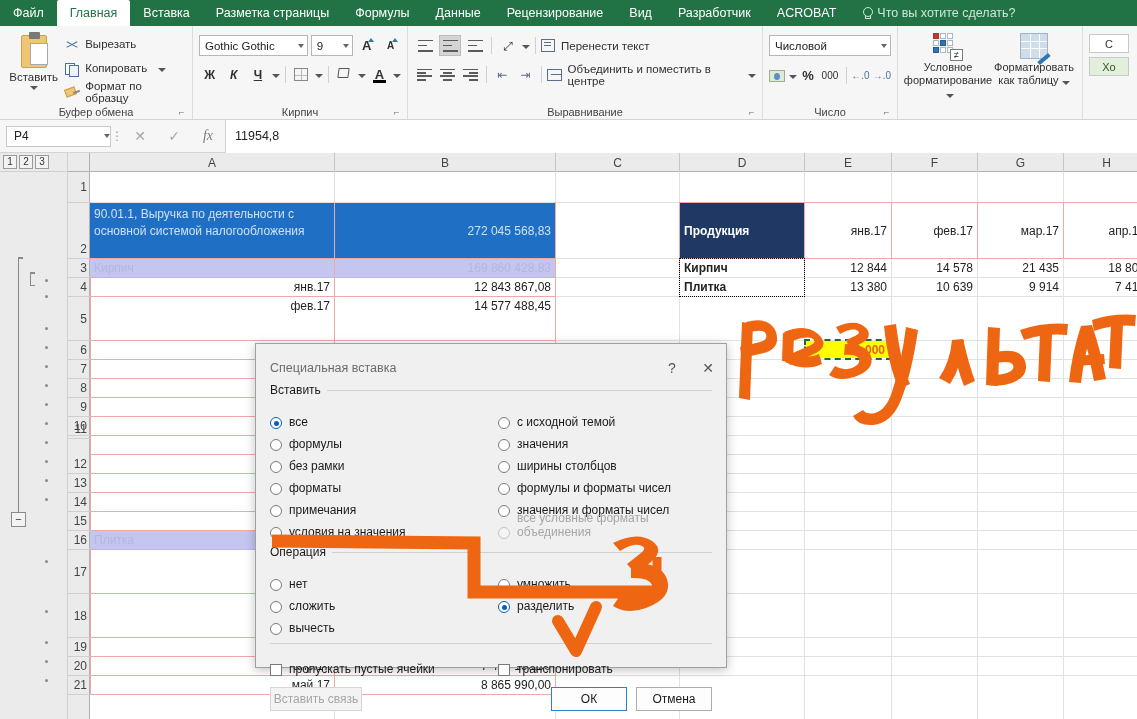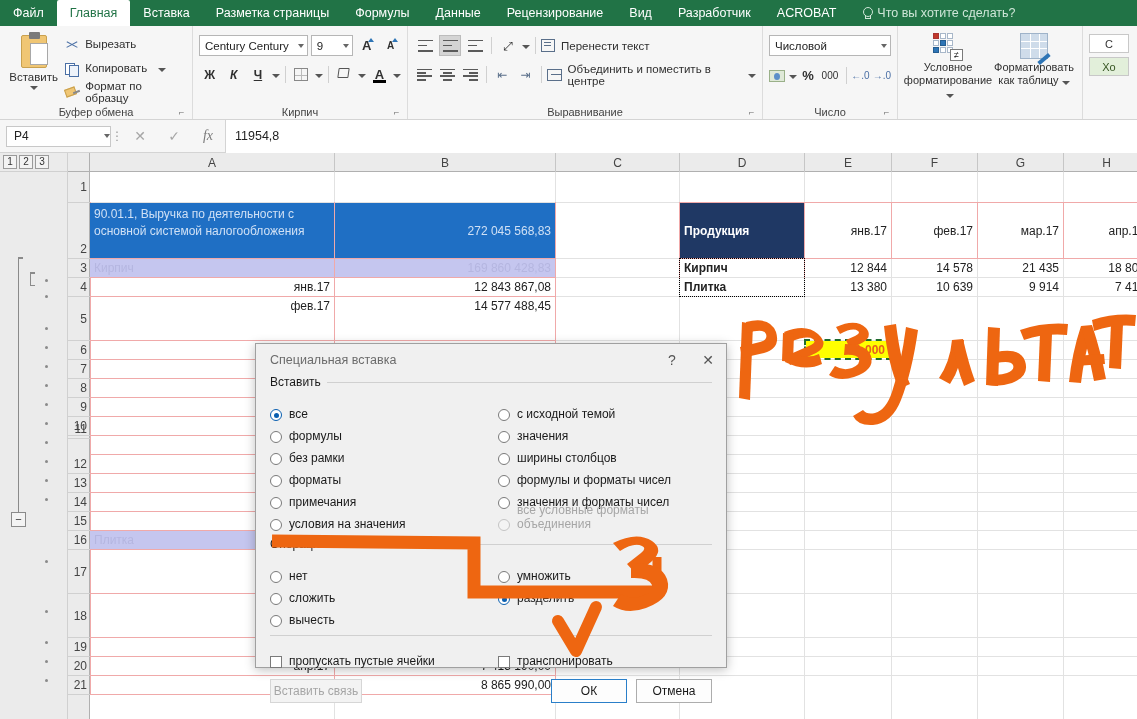--- a/index.html
+++ b/index.html
@@ -227,21 +227,21 @@
     position:absolute; background:#ffff00; color:#e8601c; font-weight:bold;
     display:flex; align-items:center; justify-content:flex-end; padding-right:5px; font-size:12px;
   }
 
   
   #dialog {
     position:absolute; left:255px; top:343px; width:472px; height:325px;
     background:#f0f0f0; border:1px solid #a0a0a0; box-shadow:0 2px 10px rgba(0,0,0,.25);
     z-index:40; font-size:12px; color:#1a1a1a;
   }
-  #dlg-title { height:31px; display:flex; align-items:center; padding-left:14px; }
+  #dlg-title { height:31px; display:flex; align-items:center; padding-left:14px;margin-top:8px; }
   #dlg-title .tt { flex:1; color:#6b6b6b; font-size:12.5px; }
   .dlg-btn { width:36px; height:31px; display:flex;align-items:center;justify-content:center;
              color:#555; font-size:14px; cursor:default; }
   .dlg-body { padding:0 14px; }
   .fs-legend { font-size:12px; color:#1a1a1a; margin-bottom:3px; display:inline-block; }
   .fs-wrap { position:relative; margin-bottom:4px; }
   .fs-line { position:absolute; left:0; right:0; top:7px; height:1px; background:#d0d0d0; z-index:0; }
   .fs-legend-box { position:relative; z-index:1; background:#f0f0f0; padding-right:6px; }
   .radio-grid { display:grid; grid-template-columns:228px 1fr; row-gap:1px; padding-top:4px; }
   .ritem { display:flex; align-items:flex-end; gap:7px; height:21px; cursor:default; }
@@ -336,21 +336,21 @@
         <span>Формат по образцу</span>
       </div>
     </div>
     <div class="glabel">Буфер обмена</div>
     <div class="gexp">⌐</div>
   </div>
 
   <div class="rgroup" id="g-font">
     <div class="rowline" style="margin-top:3px">
       <div class="combo" style="width:114px">
-        <span class="cv">Century Century</span>
+        <span class="cv">Gothic Gothic</span>
         <span class="ar"></span>
       </div>
       <div class="combo" style="width:44px">
         <span class="cv">9</span>
         <span class="ar"></span>
       </div>
       <div class="ibtn">
           <span class="grow-a">A</span>
           <span class="blue-tri"></span>
         </div>

